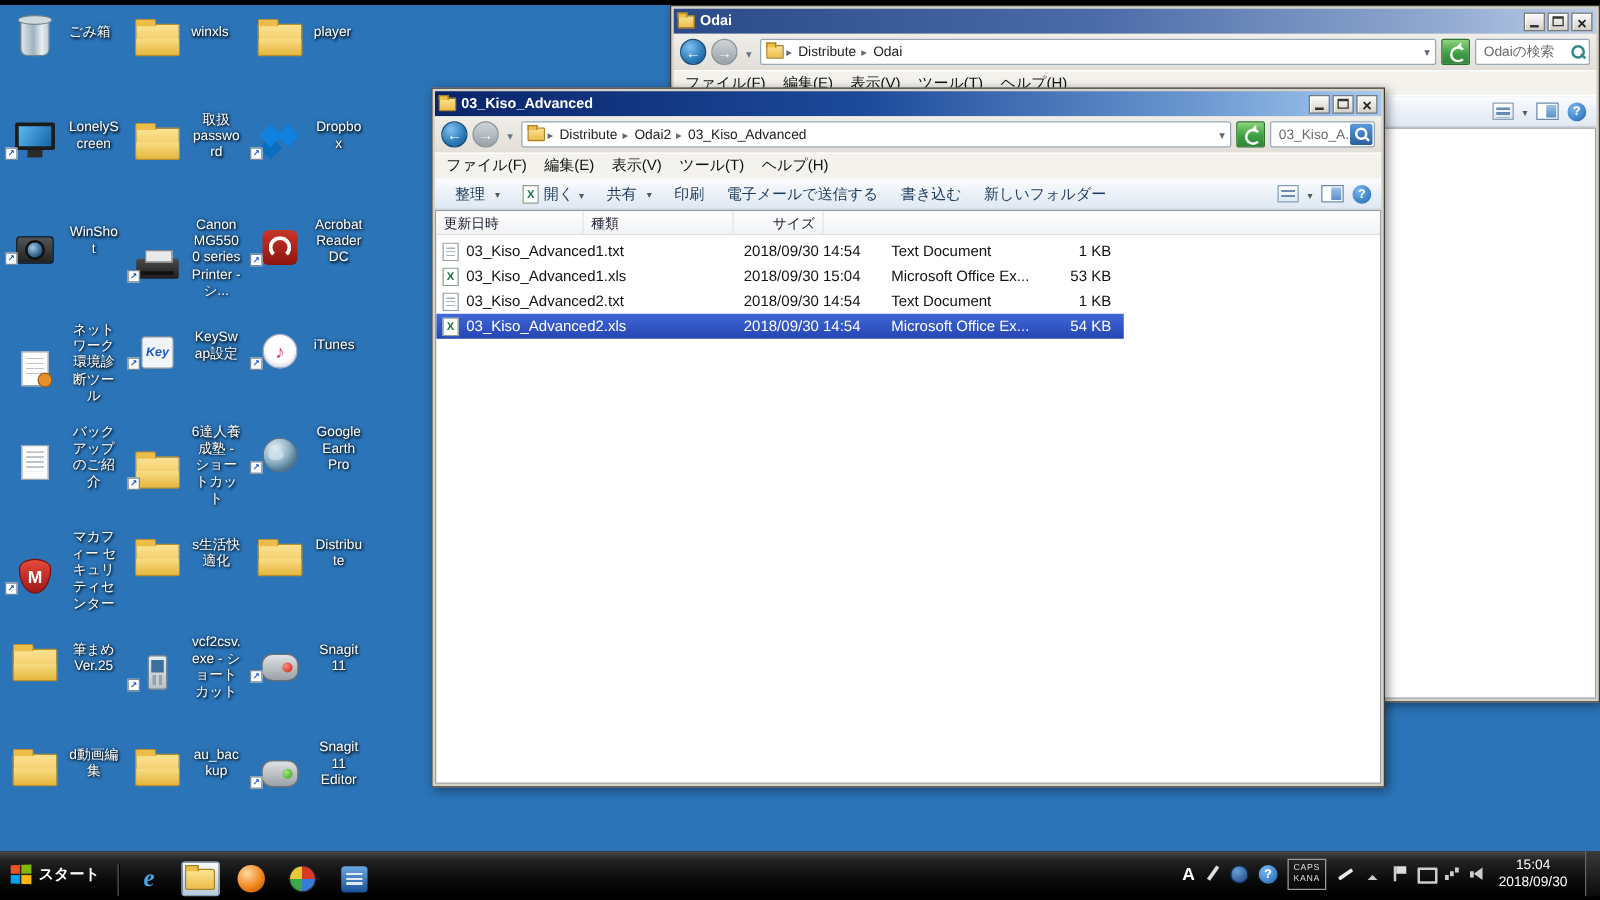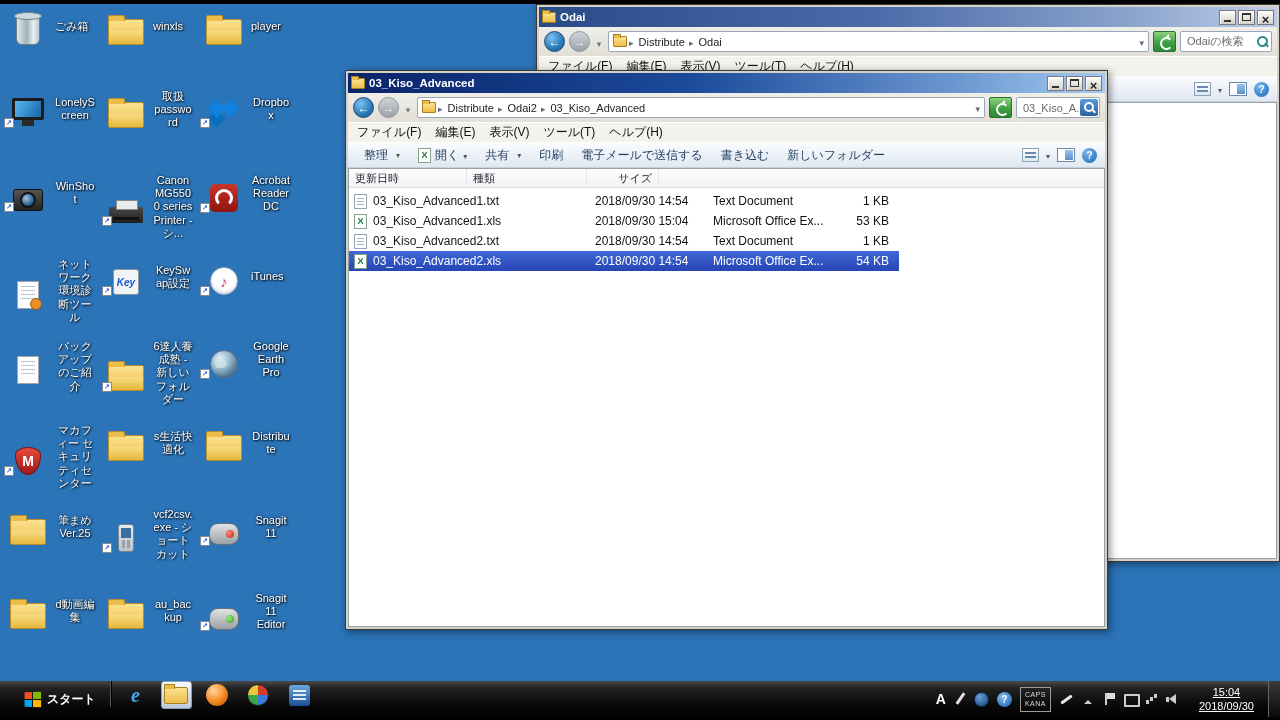--- a/index.html
+++ b/index.html
@@ -163,22 +163,22 @@
   .c-size{width:72px;text-align:right;padding-right:10px;white-space:nowrap;}
   .fi{width:13px;height:15px;flex:none;position:relative;background:#fff;}
   .fi-txt{border:1px solid #98a2aa;}
   .fi-txt::after{content:"";position:absolute;left:2px;right:2px;top:3px;bottom:2px;
     background:repeating-linear-gradient(#a8b4bc 0 1px,transparent 1px 3px);}
   .fi-xls{border:1px solid #8aa08e;}
   .fi-xls::after{content:"X";position:absolute;inset:0;display:flex;align-items:center;justify-content:center;
     font-size:9px;font-weight:bold;color:#1e7145;}
 
   
-  .taskbar{position:absolute;left:0;top:681px;width:1280px;height:36px;z-index:50;display:flex;align-items:flex-start;
-    background:linear-gradient(#4a4a4a,#222 20%,#0a0a0a 65%,#000);padding-left:16px;}
+  .taskbar{position:absolute;left:0;top:681px;width:1280px;height:36px;z-index:50;display:flex;align-items:flex-end;
+    background:linear-gradient(#4a4a4a,#222 20%,#0a0a0a 65%,#000);}
   .startbtn{display:flex;align-items:center;gap:6px;padding:0 10px 0 8px;height:100%;}
   .startlabel{color:#fff;font-weight:bold;font-size:12px;}
   .winflag{width:17px;height:15px;display:grid;grid-template-columns:1fr 1fr;grid-template-rows:1fr 1fr;gap:1px;
     transform:perspective(50px) rotateY(-14deg);}
   .winflag i{display:block;}
   .wq1{background:#f25022;} .wq2{background:#7fba00;} .wq3{background:#00a4ef;} .wq4{background:#ffb900;}
   .tsep{width:1px;height:26px;background:#555;box-shadow:1px 0 0 #000;margin:0 4px;flex:none;}
   .qicon{width:31px;height:28px;margin:0 5px;display:flex;align-items:center;justify-content:center;border-radius:3px;flex:none;}
   .qicon.active{background:linear-gradient(#f8fbfd,#cfdce8 60%,#b8cada);border:1px solid #8aa0b4;}
   .ie-e::after{content:"e";font-family:"Liberation Serif","DejaVu Serif",serif;font-size:20px;font-weight:bold;
@@ -208,21 +208,21 @@
   .tico{width:13px;height:14px;position:relative;opacity:.92;flex:none;}
   .tico-chevron::after{content:"";position:absolute;left:2px;top:4px;border:4px solid transparent;border-bottom-color:#ddd;}
   .tico-flag::before{content:"";position:absolute;left:2px;top:1px;width:2px;height:12px;background:#ddd;}
   .tico-flag::after{content:"";position:absolute;left:4px;top:1px;width:8px;height:6px;background:#eee;}
   .tico-display::after{content:"";position:absolute;left:0;top:2px;width:12px;height:9px;border:2px solid #ddd;border-radius:1px;}
   .tico-net::after{content:"";position:absolute;left:1px;bottom:2px;width:3px;height:4px;background:#ddd;
     box-shadow:4px -3px 0 #ddd,8px -6px 0 #ddd;}
   .tico-vol::before{content:"";position:absolute;left:0;top:5px;width:3px;height:5px;background:#ddd;}
   .tico-vol::after{content:"";position:absolute;left:3px;top:2px;border-top:5px solid transparent;
     border-bottom:5px solid transparent;border-right:7px solid #ddd;}
-  .clock{color:#fff;font-size:11px;text-align:center;line-height:1.3;margin:0 6px 0 12px;white-space:nowrap;text-decoration:underline;}
+  .clock{color:#fff;font-size:11px;text-align:center;line-height:1.3;margin:0 6px 0 2px;white-space:nowrap;}
   .showdesk{width:12px;height:100%;background:linear-gradient(#3a3a3a,#0a0a0a);border-left:1px solid #666;flex:none;}
 </style>
 </head>
 <body>
 
 <div class="desktop">
 
   <div class="dicon" style="left:1px;top:2px">
     <div class="ic">
         <span class="shape-bin"></span>
@@ -299,21 +299,21 @@
         <span class="shape-keyswap"></span>
         <span class="sc"></span>
       </div>
     <div class="dlabel">KeySwap設定</div>
   </div>
   <div class="dicon" style="left:99px;top:334px">
     <div class="ic">
         <span class="shape-folder"></span>
         <span class="sc"></span>
       </div>
-    <div class="dlabel">6達人養成塾 - 新しいフォルダー</div>
+    <div class="dlabel">6達人養成塾 - ショートカット</div>
   </div>
   <div class="dicon" style="left:99px;top:418px">
     <div class="ic">
         <span class="shape-folder"></span>
       </div>
     <div class="dlabel">s生活快適化</div>
   </div>
   <div class="dicon" style="left:99px;top:502px">
     <div class="ic">
         <span class="shape-phone"></span>

